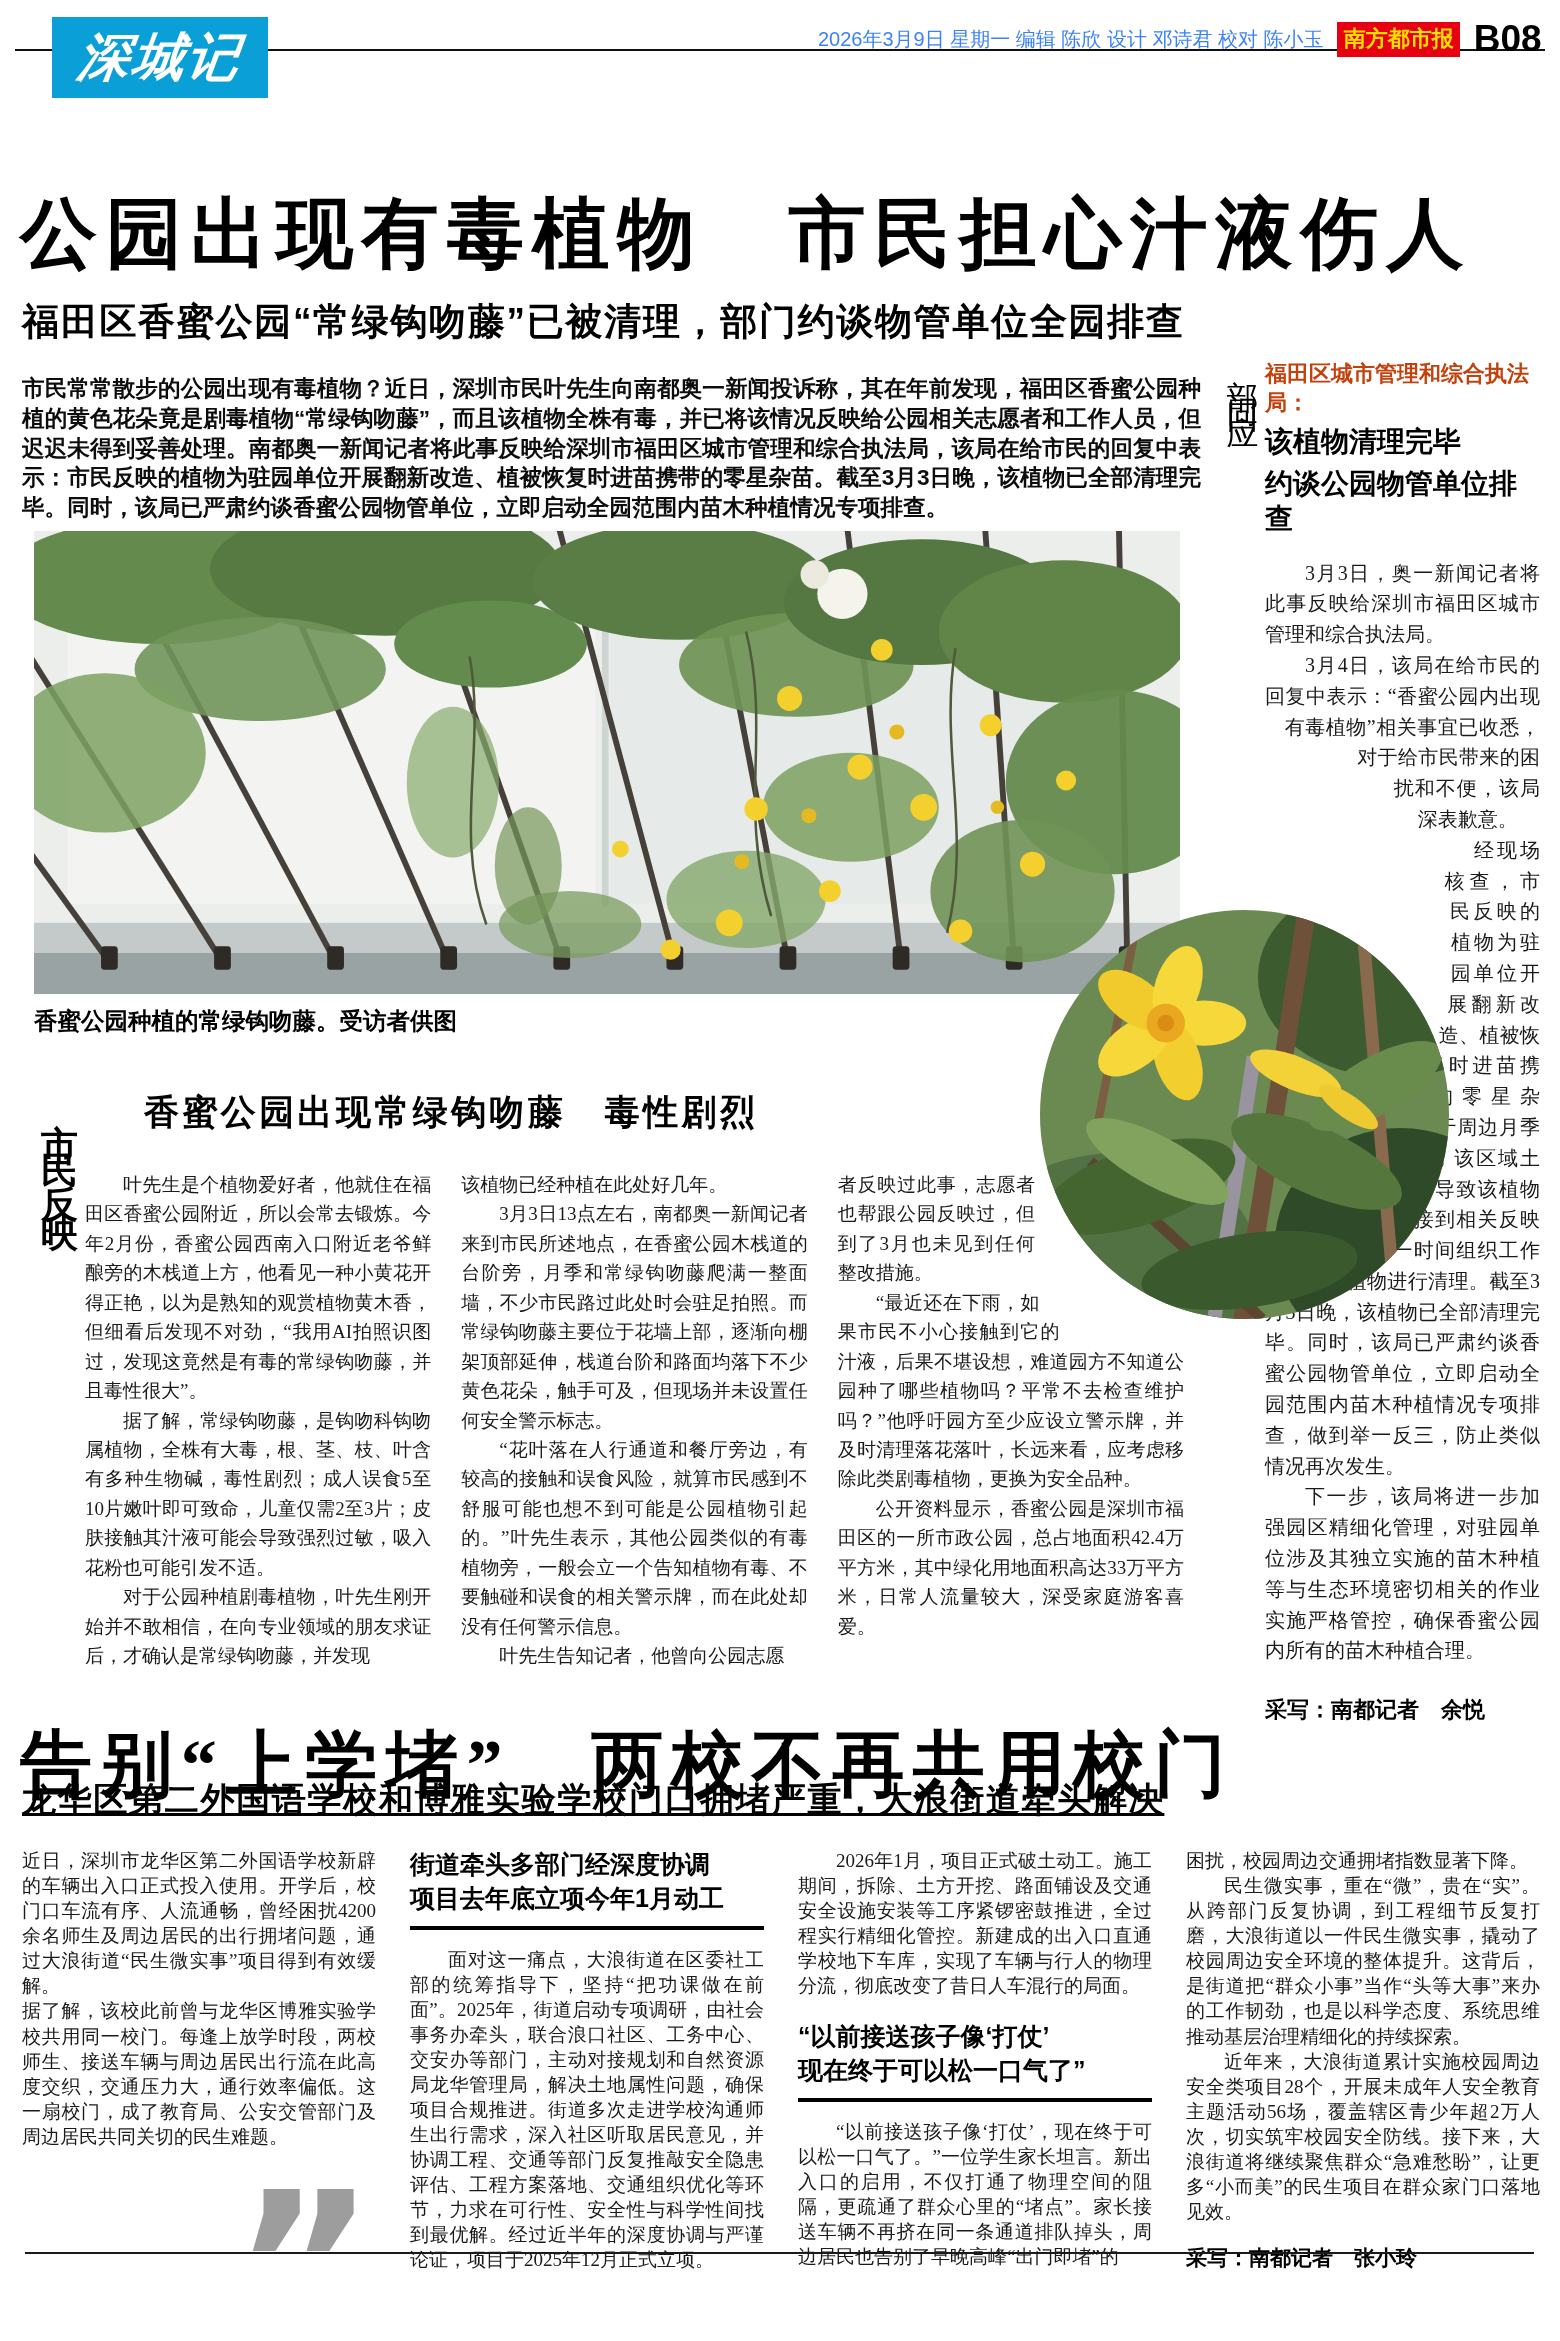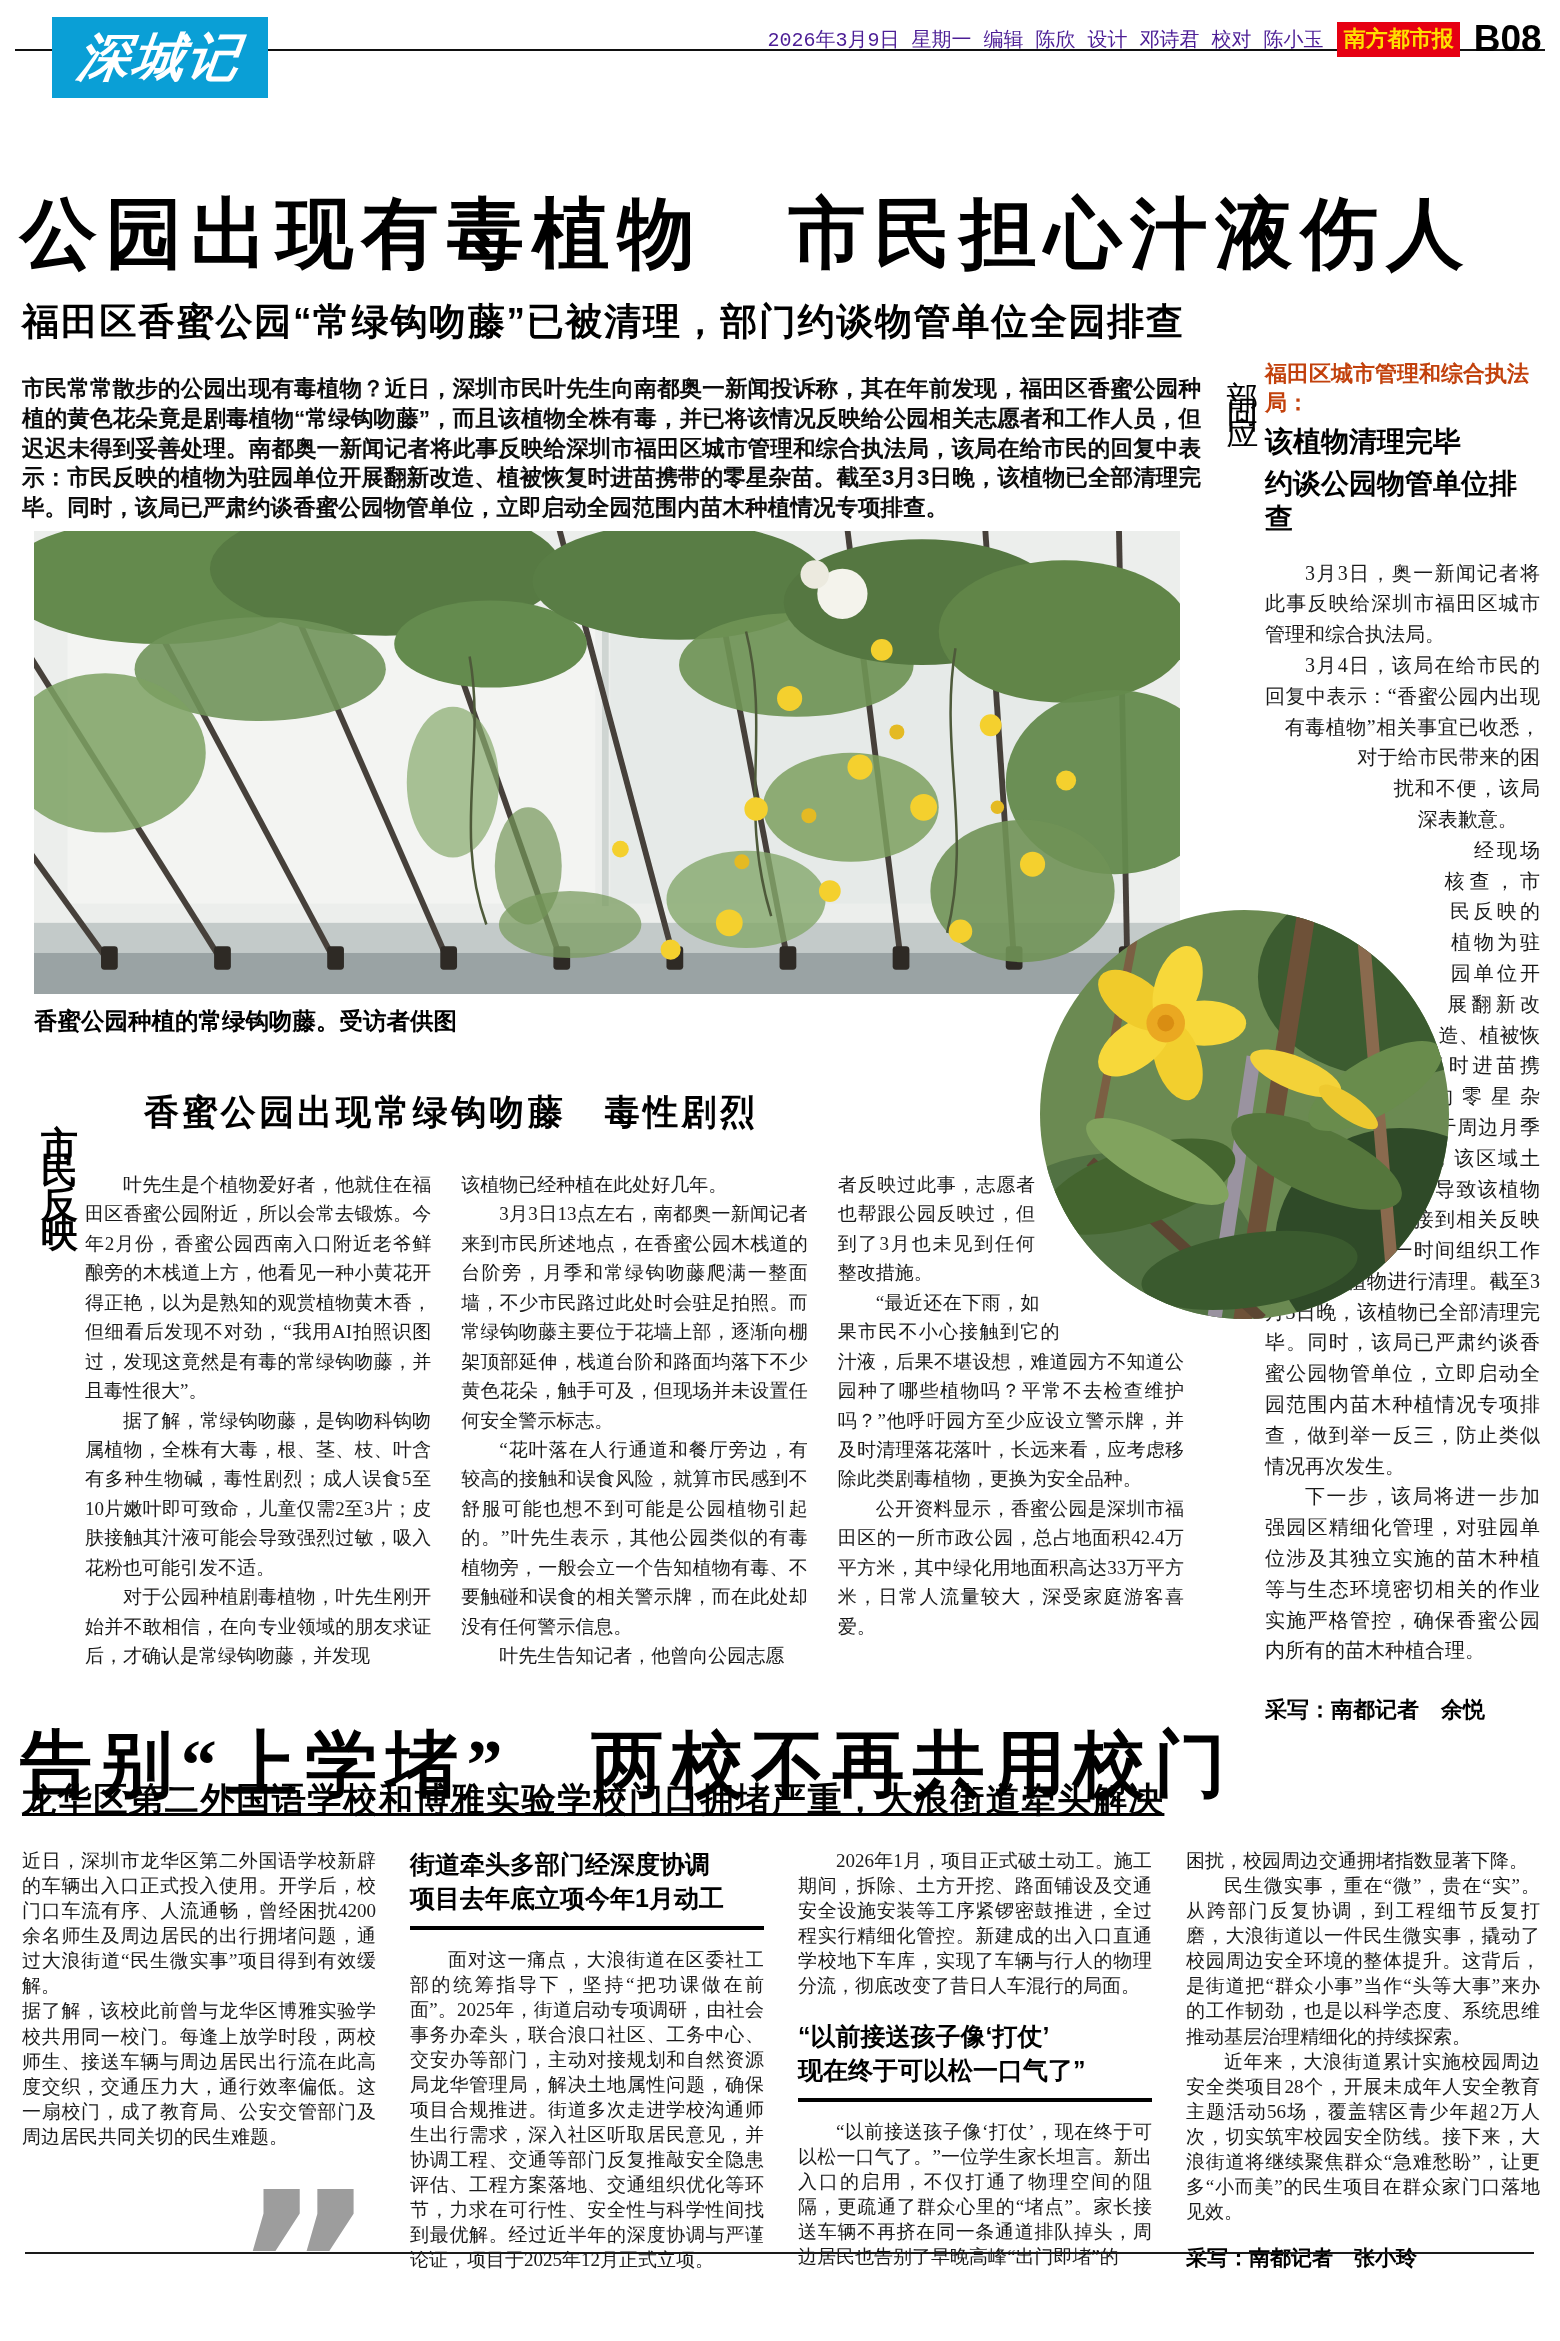--- a/index.html
+++ b/index.html
@@ -6,21 +6,21 @@
   body{position:relative;width:1560px;height:2342px;overflow:hidden;
        font-family:"Liberation Serif","DejaVu Serif",serif;color:#111;}
   [data-name]{box-sizing:border-box;}
   
   .top-rule{position:absolute;left:15px;top:49px;width:1530px;height:1.7px;background:#111;}
   .tag{position:absolute;left:52px;top:17px;width:216px;height:81px;background:#0a9fd6;
        display:flex;align-items:center;justify-content:center;z-index:2;}
   .tag span{font-family:"Liberation Sans","DejaVu Sans",sans-serif;font-style:italic;
        font-weight:900;font-size:52px;color:#fff;transform:skewX(-7deg);letter-spacing:2.5px;}
   .meta{position:absolute;right:18.4px;top:18.4px;display:flex;align-items:center;gap:13.4px;z-index:2;}
-  .dateline{font-family:Liberation Mono, monospace;font-size:20px;color:#4c1d95;}
+  .dateline{font-family:Liberation Sans, sans-serif;font-size:20px;color:#3b82f6;}
   .brand{background:#e60012;color:#ffdf00;font-family:"Liberation Sans",sans-serif;
          font-weight:bold;font-size:22px;padding:2.5px 6.7px;}
   .pageno{font-family:"Liberation Sans",sans-serif;font-weight:900;font-size:37px;color:#000;}
   
   .hl1{position:absolute;left:20px;top:141px;width:1524px;font-family:"Liberation Sans",sans-serif;
        font-weight:900;font-size:77px;line-height:1.05;letter-spacing:8.4px;color:#000;white-space:nowrap;}
   .dek1{position:absolute;left:22px;top:297px;width:1508px;font-family:"Liberation Sans",sans-serif;
        font-weight:700;font-size:37px;letter-spacing:1.7px;color:#000;}
   .lede{position:absolute;left:22px;top:374px;width:1179px;
        font-family:"Liberation Sans","DejaVu Sans",sans-serif;font-weight:700;

